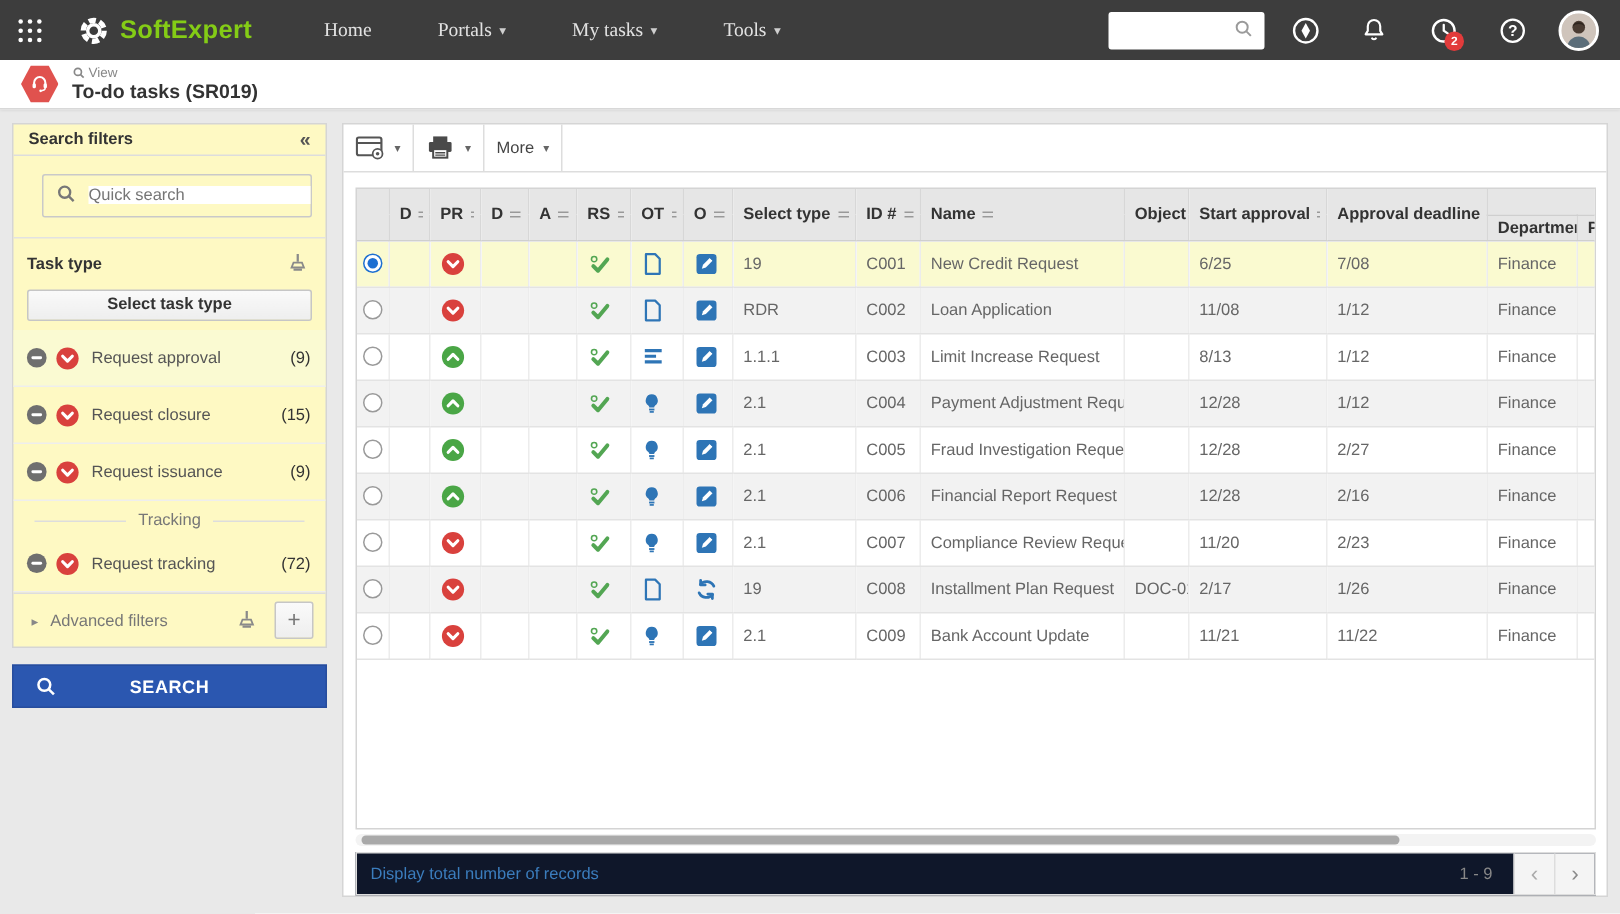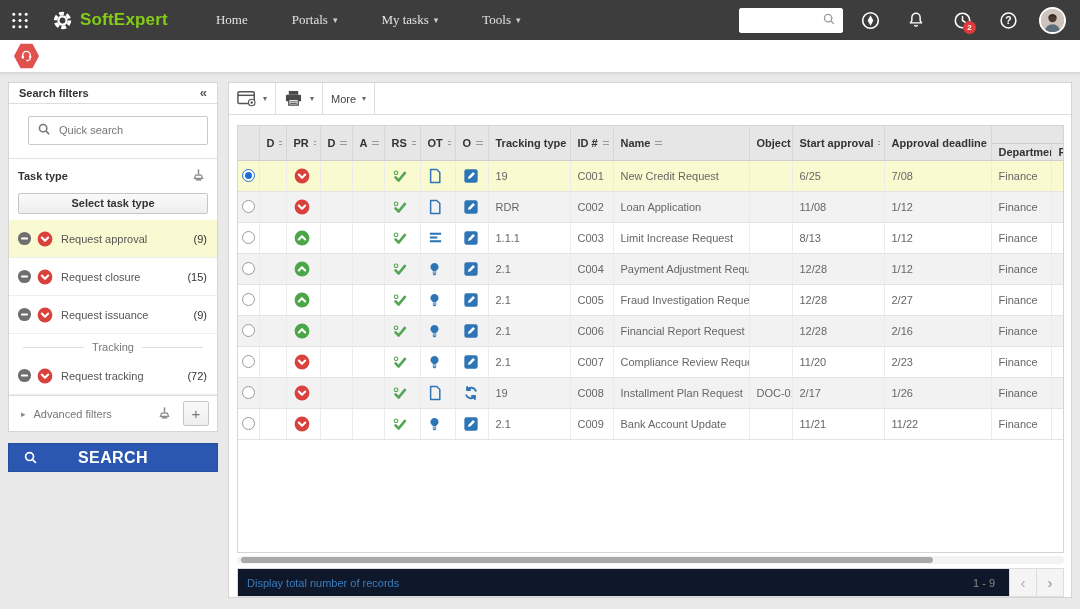--- a/index.html
+++ b/index.html
@@ -22,21 +22,21 @@
   .avatar { width:27px; height:27px; border-radius:50%; border:2px solid #fff; overflow:hidden; background:#cfc4bb; margin-left:4px; cursor:pointer; }
 
   
   .titlebar { position:absolute; left:0; top:40px; width:1080px; height:33px; background:#fff; border-bottom:1px solid #d8d8d8; box-shadow:0 1px 2px rgba(0,0,0,.08); display:flex; align-items:center; padding-left:14px; }
   .hexagon { width:25px; height:26px; background:#e0524e; clip-path:polygon(26% 3%, 74% 3%, 100% 50%, 74% 97%, 26% 97%, 0% 50%); display:flex; align-items:center; justify-content:center; }
   .title-txt { margin-left:9px; line-height:1.15; }
   .crumb { font-size:9px; color:#888; display:flex; align-items:center; gap:2px; }
   .page-title { font-size:13px; font-weight:bold; color:#333; }
 
   
-  .sidebar { position:absolute; left:8px; top:82px; width:210px; height:350px; background:#ffffff; border:1px solid #d5d5d5; display:flex; flex-direction:column; }
+  .sidebar { position:absolute; left:8px; top:82px; width:210px; height:350px; background:#fef9c3; border:1px solid #d5d5d5; display:flex; flex-direction:column; }
   .sb-head { height:27px; border-bottom:1px solid #ddd; display:flex; align-items:center; padding:0 10px; }
   .sb-head-title { font-weight:bold; color:#333; }
   .collapse { margin-left:auto; color:#555; font-size:13px; font-weight:bold; cursor:pointer; }
   .qs-wrap { padding:12px 9px 13px 19px; border-bottom:1px solid #e2e2e2; }
   .qs { height:29px; border:1px solid #c9c9c9; border-radius:2px; display:flex; align-items:center; padding-left:8px; gap:6px; }
   .qs input { border:none; outline:none; flex:1; font-size:11px; color:#555; width:120px; font-family:inherit; }
   .tt-row { display:flex; align-items:center; padding:9px 10px 2px 9px; }
   .tt-label { font-weight:bold; color:#333; }
   .tool-ico { margin-left:auto; cursor:pointer; }
   .select-btn { margin:7px 9px 6px 9px; height:27px; background:linear-gradient(#fafafa,#eee); border:1px solid #c6c6c6; border-radius:2px; font-weight:bold; font-size:11px; color:#333; cursor:pointer; font-family:inherit; }
@@ -44,21 +44,21 @@
   .divider:before,.divider:after { content:""; flex:1; border-top:1px solid #ddd; }
   .sb-item { display:flex; align-items:center; height:38px; padding:0 10px 0 8px; border-bottom:1px solid #eee; cursor:pointer; gap:4px; }
   .sb-item.sel { background:#fafad2; }
   .sb-item-label { color:#555; margin-left:4px; }
   .sb-count { margin-left:auto; color:#333; }
   .adv-row { margin-top:auto; border-top:1px solid #ddd; display:flex; align-items:center; padding:5px 8px 5px 12px; gap:8px; color:#777; }
   .adv-label { color:#777; cursor:pointer; }
   .tri { font-size:9px; color:#888; }
   .plus-btn { width:26px; height:25px; border:1px solid #c6c6c6; background:linear-gradient(#fafafa,#eee); border-radius:2px; color:#777; font-size:15px; line-height:1; cursor:pointer; }
   .adv-tools { margin-left:auto; display:flex; align-items:center; gap:10px; }
-  .search-btn { position:absolute; left:8px; top:443px; width:210px; height:29px; background:#2b57b0; border:1px solid #274d9d; color:#fff; font-weight:bold; font-size:16px; letter-spacing:.4px; cursor:pointer; display:flex; align-items:center; font-family:inherit; }
+  .search-btn { position:absolute; left:8px; top:443px; width:210px; height:29px; background:#2b57b0; border:1px solid #274d9d; color:#fff; font-weight:bold; font-size:12px; letter-spacing:.4px; cursor:pointer; display:flex; align-items:center; font-family:inherit; }
   .search-btn .sb-mag { position:absolute; left:14px; }
   .search-btn .sb-txt { width:100%; text-align:center; }
 
   
   .main { position:absolute; left:228px; top:82px; width:844px; height:516px; background:#fff; border:1px solid #d5d5d5; }
   .toolbar { height:32px; border-bottom:1px solid #ddd; display:flex; align-items:stretch; }
   .tb-group { display:flex; align-items:center; padding:0 8px; border-right:1px solid #ddd; gap:6px; }
   .tbtn { display:flex; align-items:center; gap:6px; background:none; border:none; cursor:pointer; color:#444; font-size:11px; font-family:inherit; }
   .tb-caret { font-size:8px; color:#666; }
 
@@ -190,20 +190,32 @@
   <div class="hexagon">
     <span class="icon16">
         <svg viewBox="0 0 20 20" width="15" height="15">
           <path d="M5 11 v-1.5 a5 5 0 0 1 10 0 V11" fill="none" stroke="#fff" stroke-width="1.8"></path>
           <rect x="3.6" y="10" width="3" height="4.4" rx="1.4" fill="#fff"></rect>
           <rect x="13.4" y="10" width="3" height="4.4" rx="1.4" fill="#fff"></rect>
           <path d="M15 14.4 a4 2.6 0 0 1 -3.4 2.2" fill="none" stroke="#fff" stroke-width="1.4"></path>
           <circle cx="10.8" cy="16.7" r="1.2" fill="#fff"></circle>
         </svg>
       </span>
+  </div>
+  <div class="title-txt">
+    <div class="crumb">
+      <span class="icon16" style="width:9px;height:9px">
+          <svg viewBox="0 0 16 16" width="9" height="9">
+            <circle cx="7" cy="7" r="4.2" fill="none" stroke="#888" stroke-width="2"></circle>
+            <line x1="10.2" y1="10.2" x2="13.8" y2="13.8" stroke="#888" stroke-width="2"></line>
+          </svg>
+        </span>
+      <span>View</span>
+    </div>
+    <div class="page-title">To-do tasks (SR019)</div>
   </div>
 </div>
 
 <div class="sidebar">
   <div class="sb-head">
     <span class="sb-head-title">Search filters</span>
     <span class="collapse">«</span>
   </div>
   <div class="qs-wrap">
     <div class="qs">
@@ -441,21 +453,21 @@
               <div class="th-inner">
                 <span>O</span>
                 <span class="sort-ico">
                   <i></i>
                   <i></i>
                 </span>
               </div>
             </th>
             <th rowspan="2">
               <div class="th-inner">
-                <span>Tracking type</span>
+                <span>Select type</span>
                 <span class="sort-ico">
                   <i></i>
                   <i></i>
                 </span>
               </div>
             </th>
             <th rowspan="2">
               <div class="th-inner">
                 <span>ID #</span>
                 <span class="sort-ico">

